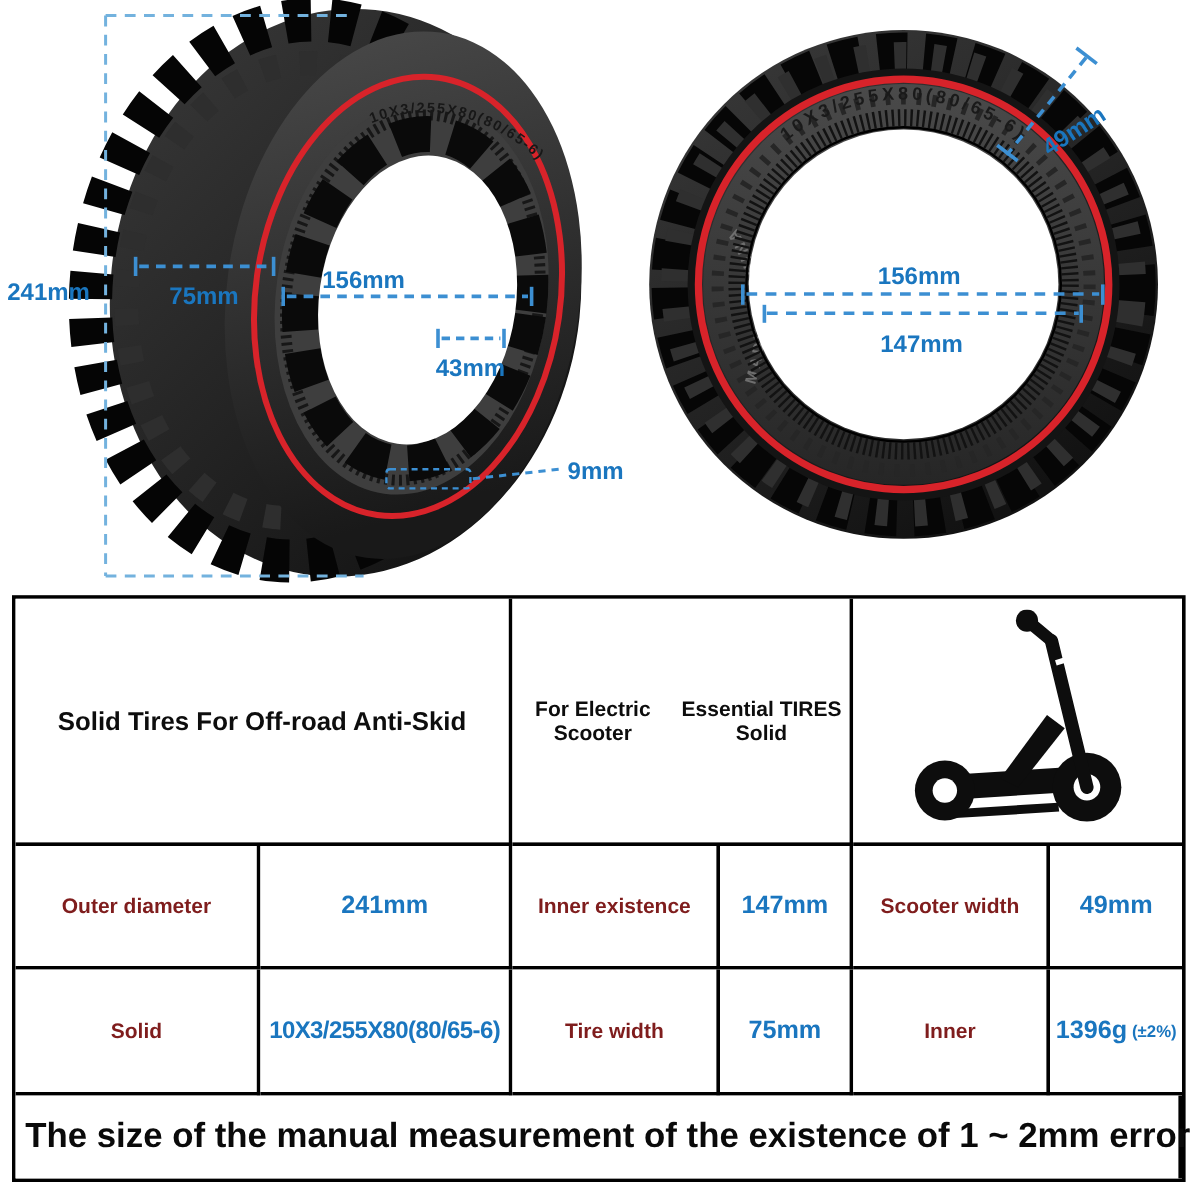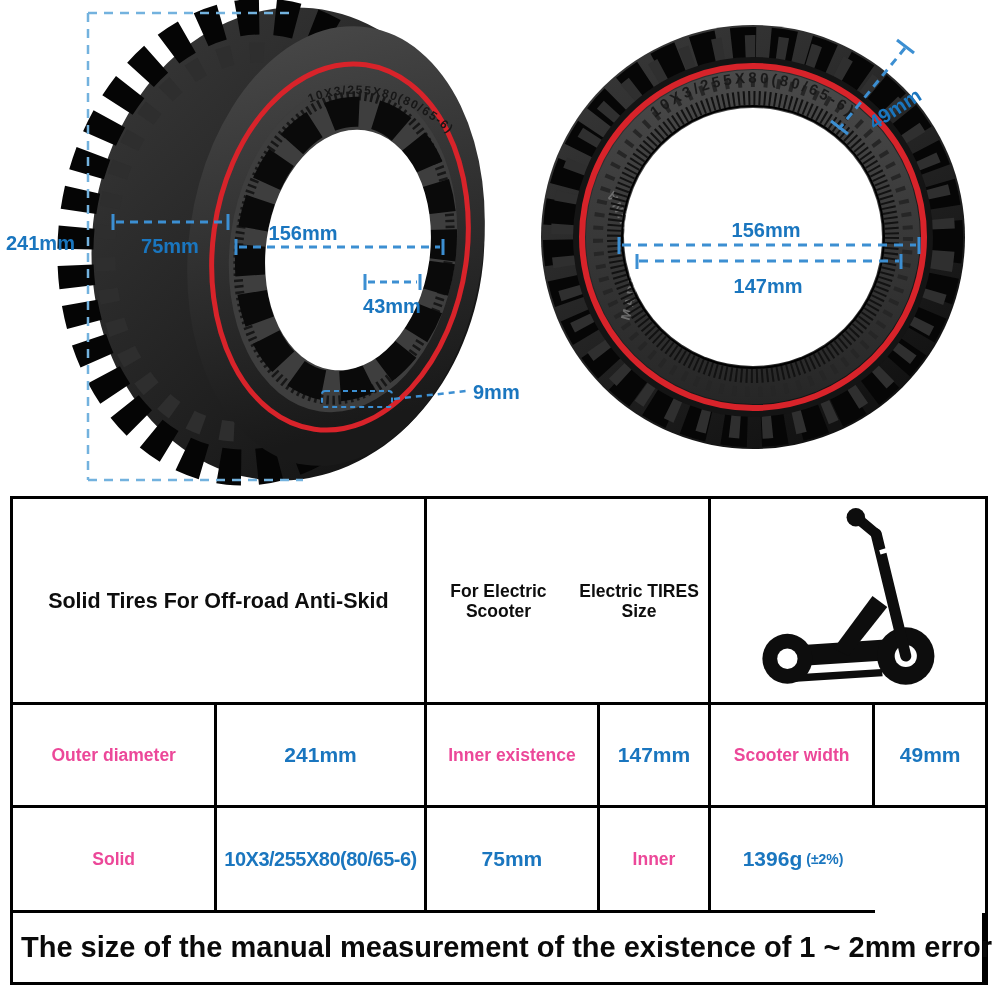--- a/index.html
+++ b/index.html
@@ -18,21 +18,21 @@
         display:flex;align-items:center;justify-content:center;
         box-sizing:border-box;background:#fff;}
   .cell.last-col{border-right:none;}
   .cell.last-row{border-bottom:none;}
   .span2{grid-column:span 2;}
   .full{grid-column:1 / -1;}
   .title-cell{flex-direction:column;}
   .title-line{font-weight:700;font-size:21.5px;color:#0d0d0d;line-height:26px;text-align:center;}
   .subtitle-cell{flex-direction:row;}
   .subtitle-line{font-weight:700;font-size:17.5px;color:#0d0d0d;line-height:20px;text-align:center;margin:9px 0;}
-  .lbl{font-weight:700;font-size:17.5px;color:#ec4899;text-align:center;}
+  .lbl{font-weight:700;font-size:17.5px;color:#7f1d1d;text-align:center;}
   .val{font-weight:700;font-size:21px;color:#1a76bf;text-align:center;}
   .val-size{font-size:20px;letter-spacing:-0.5px;}
   .val-suffix{font-weight:700;font-size:14px;color:#1a76bf;margin-left:4px;}
   .footnote-cell{justify-content:flex-start;padding-left:8px;}
   .footnote-text{font-weight:700;font-size:29px;color:#0a0a0a;white-space:nowrap;}
 </style>
 </head>
 <body>
 
 <div class="stage">
@@ -156,21 +156,21 @@
     </g>
   </svg>
 
   <div class="spec-table">
 
     <div class="cell span2 title-cell">
       <div class="title-line">Solid Tires For Off-road Anti-Skid</div>
     </div>
     <div class="cell span2 subtitle-cell">
       <div class="subtitle-line">For Electric Scooter</div>
-      <div class="subtitle-line">Electric TIRES Size</div>
+      <div class="subtitle-line">Essential TIRES Solid</div>
     </div>
     <div class="cell span2 last-col">
       <svg width="215" height="185" viewBox="0 0 230 200">
         <g fill="#0d0d0d" stroke="none">
           <path d="M 38 150 L 160 142 L 168 164 L 46 172 Z"></path>
           <path d="M 55 180 L 152 174 L 153 182 L 56 188 Z"></path>
           <path d="M 100 152 L 142 95 L 158 107 L 116 160 Z"></path>
         </g>
         <circle cx="50" cy="163" r="27" fill="#0d0d0d"></circle>
         <circle cx="50" cy="163" r="11" fill="#ffffff"></circle>
@@ -202,20 +202,23 @@
       <span class="val">49mm</span>
     </div>
 
     <div class="cell">
       <span class="lbl">Solid</span>
     </div>
     <div class="cell">
       <span class="val val-size">10X3/255X80(80/65-6)</span>
     </div>
     <div class="cell">
+      <span class="lbl">Tire width</span>
+    </div>
+    <div class="cell">
       <span class="val">75mm</span>
     </div>
     <div class="cell">
       <span class="lbl">Inner</span>
     </div>
     <div class="cell last-col">
       <span class="val">1396g</span>
       <span class="val-suffix">(±2%)</span>
     </div>
 

